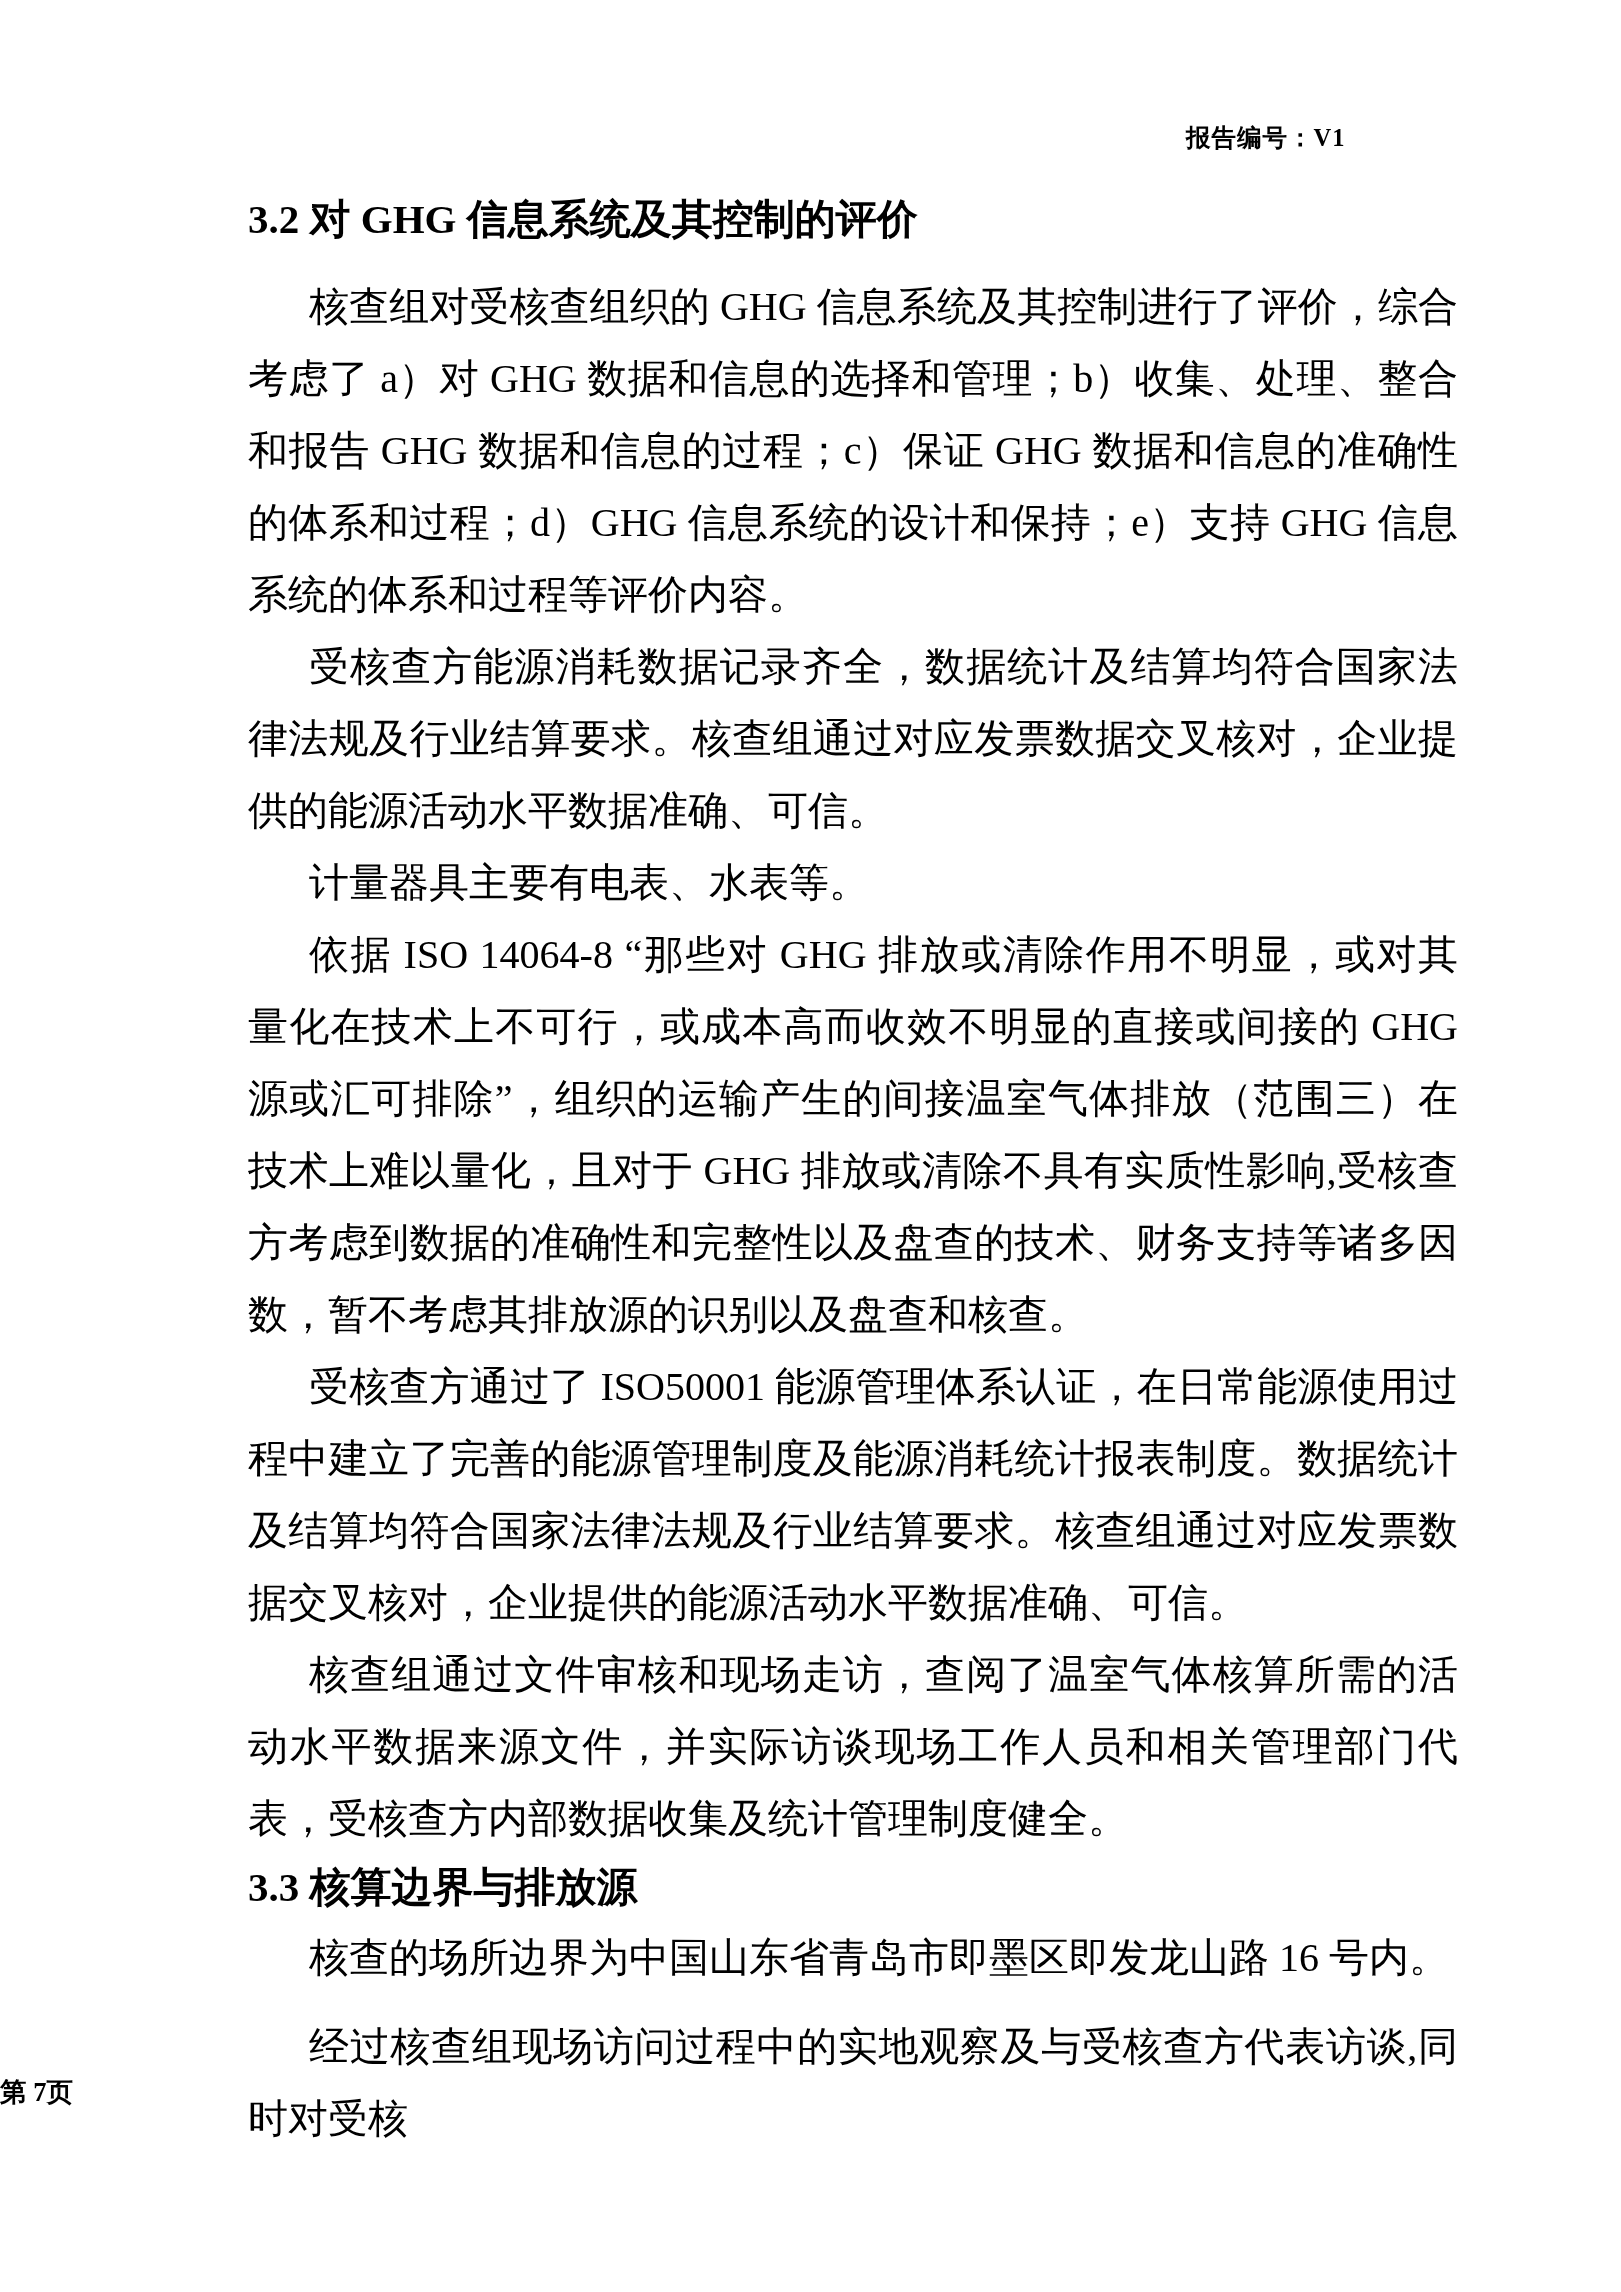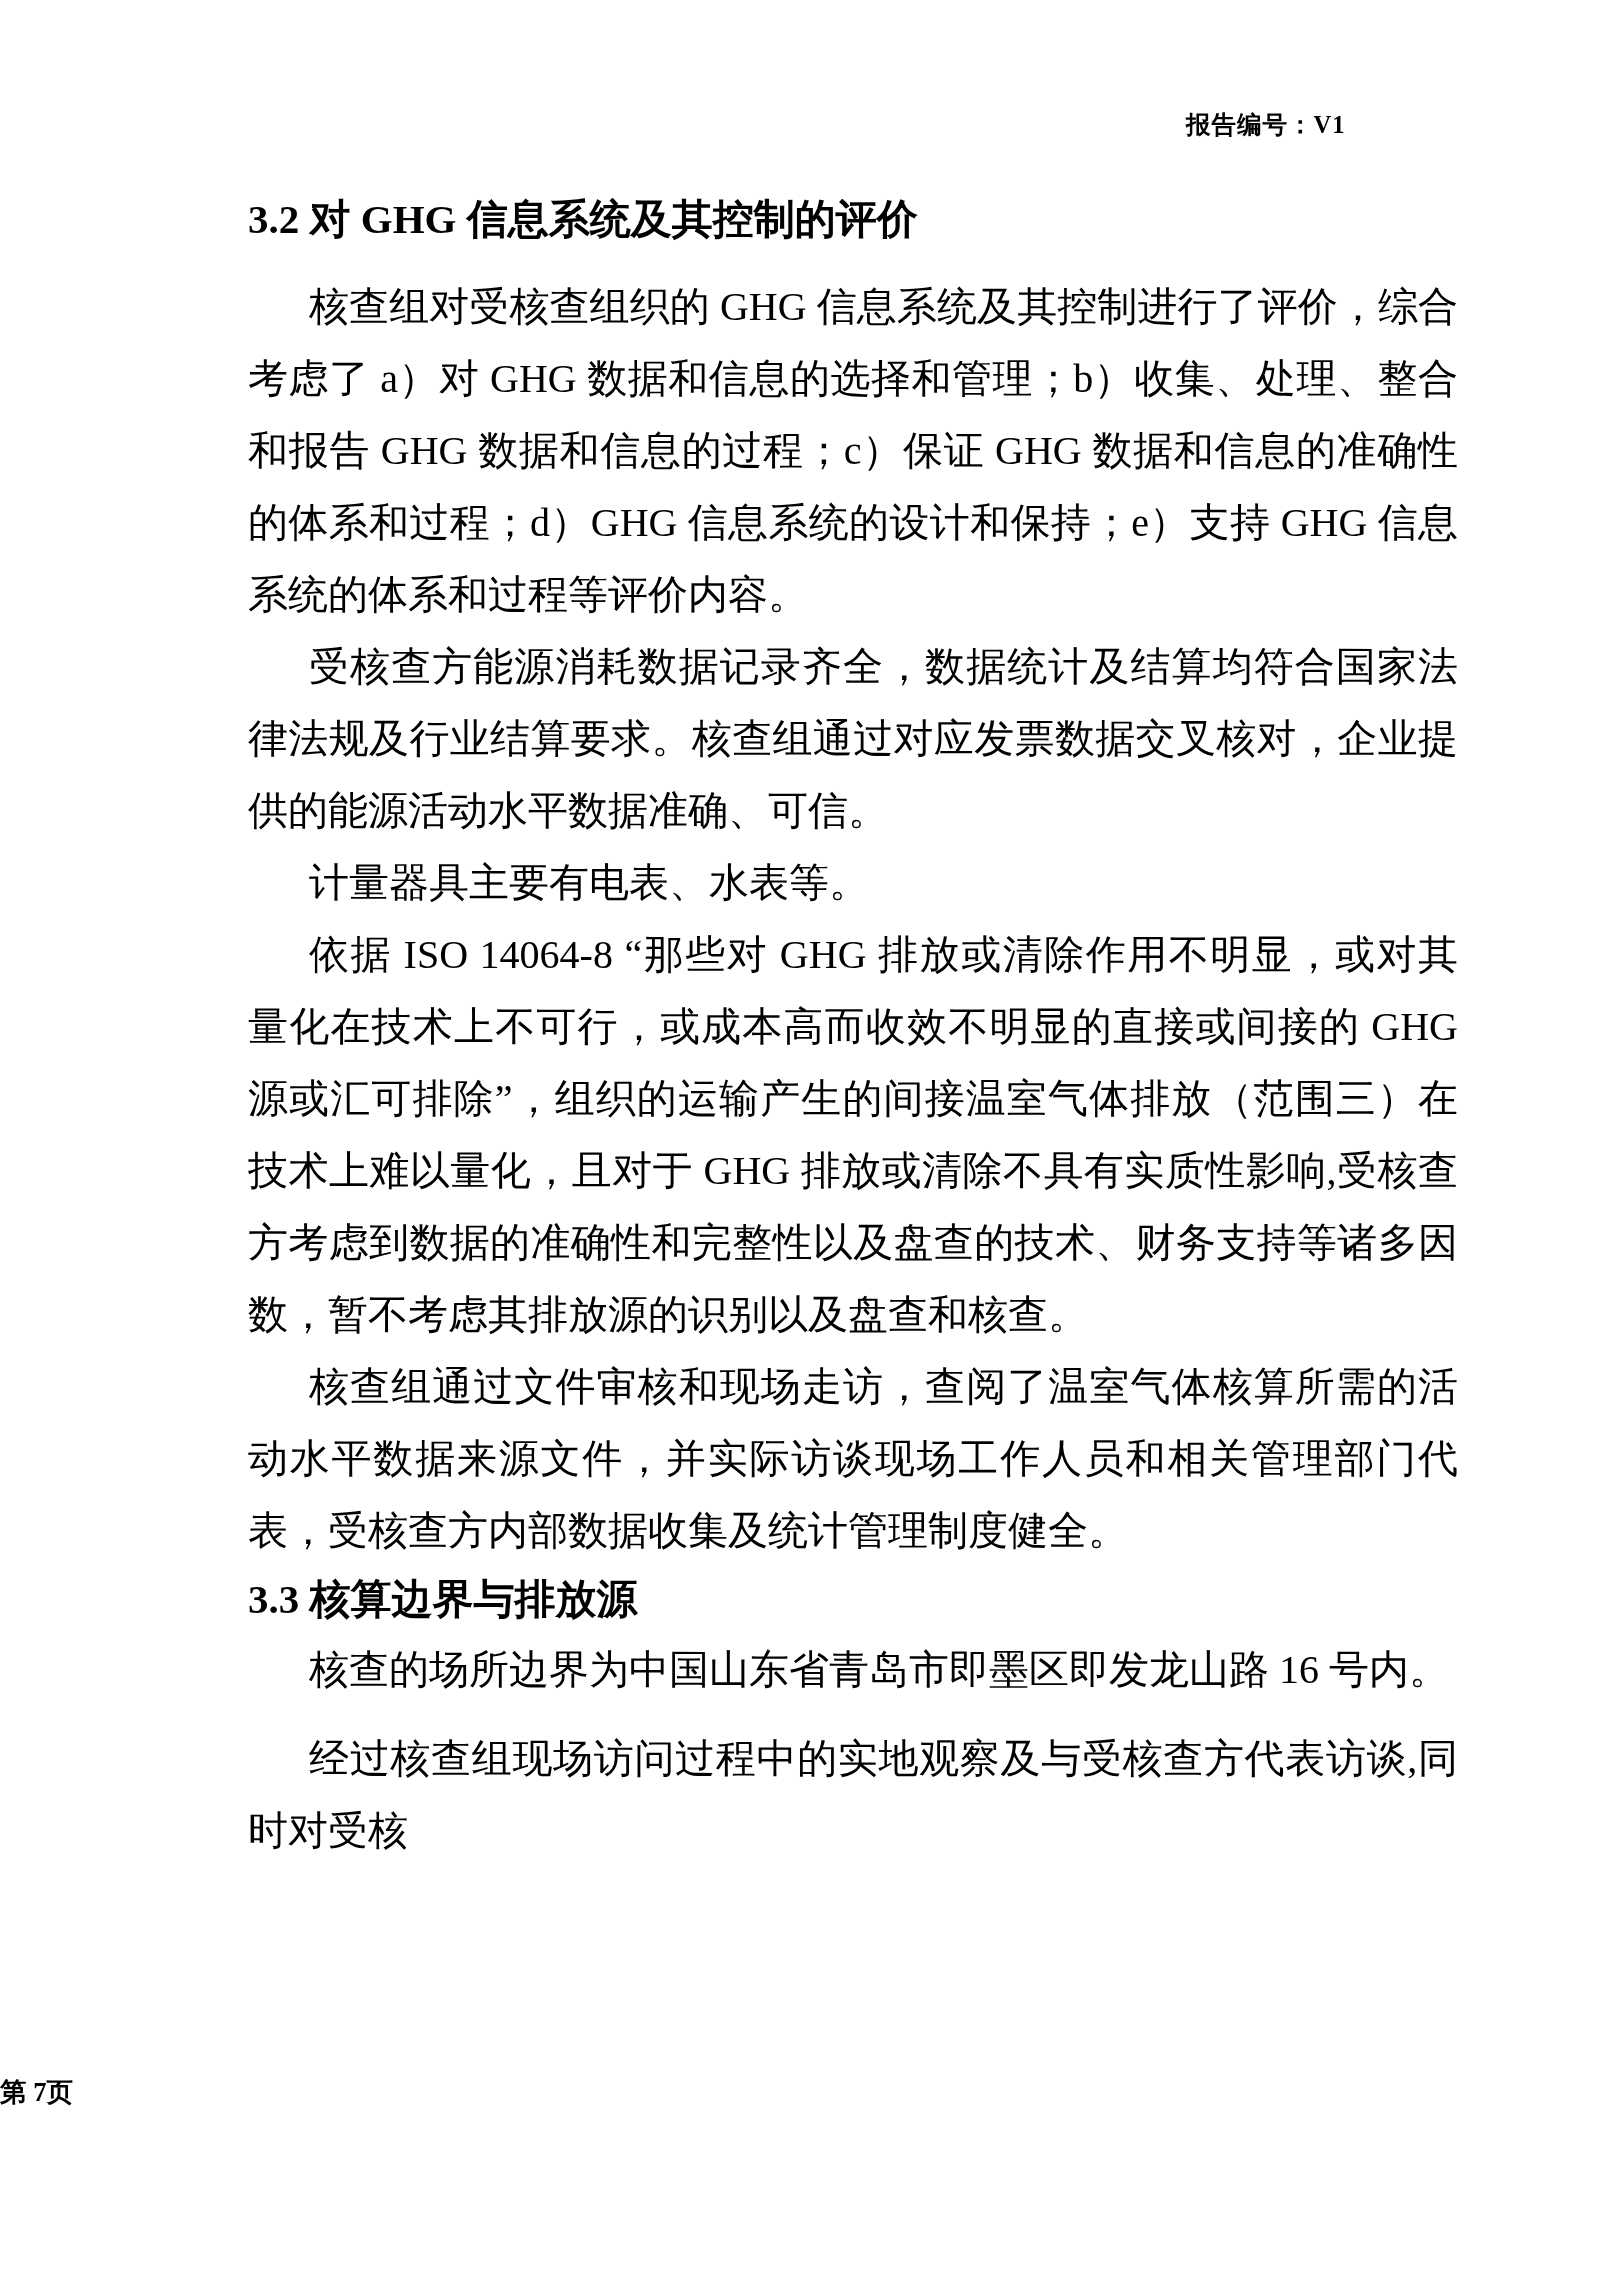--- a/index.html
+++ b/index.html
@@ -11,21 +11,21 @@
     position: relative;
     width: 1621px;
     height: 2293px;
     background: #ffffff;
     color: #000000;
     font-family: "Liberation Serif", "DejaVu Serif", serif;
     overflow: hidden;
   }
   .report-no {
     position: absolute;
-    top: 108px;
+    top: 121px;
     left: 1186px;
     font-size: 24.5px;
     font-weight: bold;
     letter-spacing: 1px;
     white-space: nowrap;
   }
   .content {
     position: absolute;
     top: 192px;
     left: 248px;
@@ -71,20 +71,21 @@
   <div class="report-no">报告编号：V1</div>
 
   <div class="content">
 
     <h1 class="section-heading">3.2 对 GHG 信息系统及其控制的评价</h1>
 
     <p class="body-para">核查组对受核查组织的 GHG 信息系统及其控制进行了评价，综合考虑了 a）对 GHG 数据和信息的选择和管理；b）收集、处理、整合和报告 GHG 数据和信息的过程；c）保证 GHG 数据和信息的准确性的体系和过程；d）GHG 信息系统的设计和保持；e）支持 GHG 信息系统的体系和过程等评价内容。</p>
     <p class="body-para">受核查方能源消耗数据记录齐全，数据统计及结算均符合国家法律法规及行业结算要求。核查组通过对应发票数据交叉核对，企业提供的能源活动水平数据准确、可信。</p>
     <p class="body-para">计量器具主要有电表、水表等。</p>
     <p class="body-para">依据 ISO 14064-8 “那些对 GHG 排放或清除作用不明显，或对其量化在技术上不可行，或成本高而收效不明显的直接或间接的 GHG 源或汇可排除”，组织的运输产生的间接温室气体排放（范围三）在技术上难以量化，且对于 GHG 排放或清除不具有实质性影响,受核查方考虑到数据的准确性和完整性以及盘查的技术、财务支持等诸多因数，暂不考虑其排放源的识别以及盘查和核查。</p>
+    <p class="body-para">受核查方通过了 ISO50001 能源管理体系认证，在日常能源使用过程中建立了完善的能源管理制度及能源消耗统计报表制度。数据统计及结算均符合国家法律法规及行业结算要求。核查组通过对应发票数据交叉核对，企业提供的能源活动水平数据准确、可信。</p>
     <p class="body-para">核查组通过文件审核和现场走访，查阅了温室气体核算所需的活动水平数据来源文件，并实际访谈现场工作人员和相关管理部门代表，受核查方内部数据收集及统计管理制度健全。</p>
 
     <h1 class="section-heading second">3.3 核算边界与排放源</h1>
 
     <p class="body-para">核查的场所边界为中国山东省青岛市即墨区即发龙山路 16 号内。</p>
     <p class="body-para spaced">经过核查组现场访问过程中的实地观察及与受核查方代表访谈,同时对受核</p>
 
   </div>
 
   <div class="page-footer">第 7页</div>

